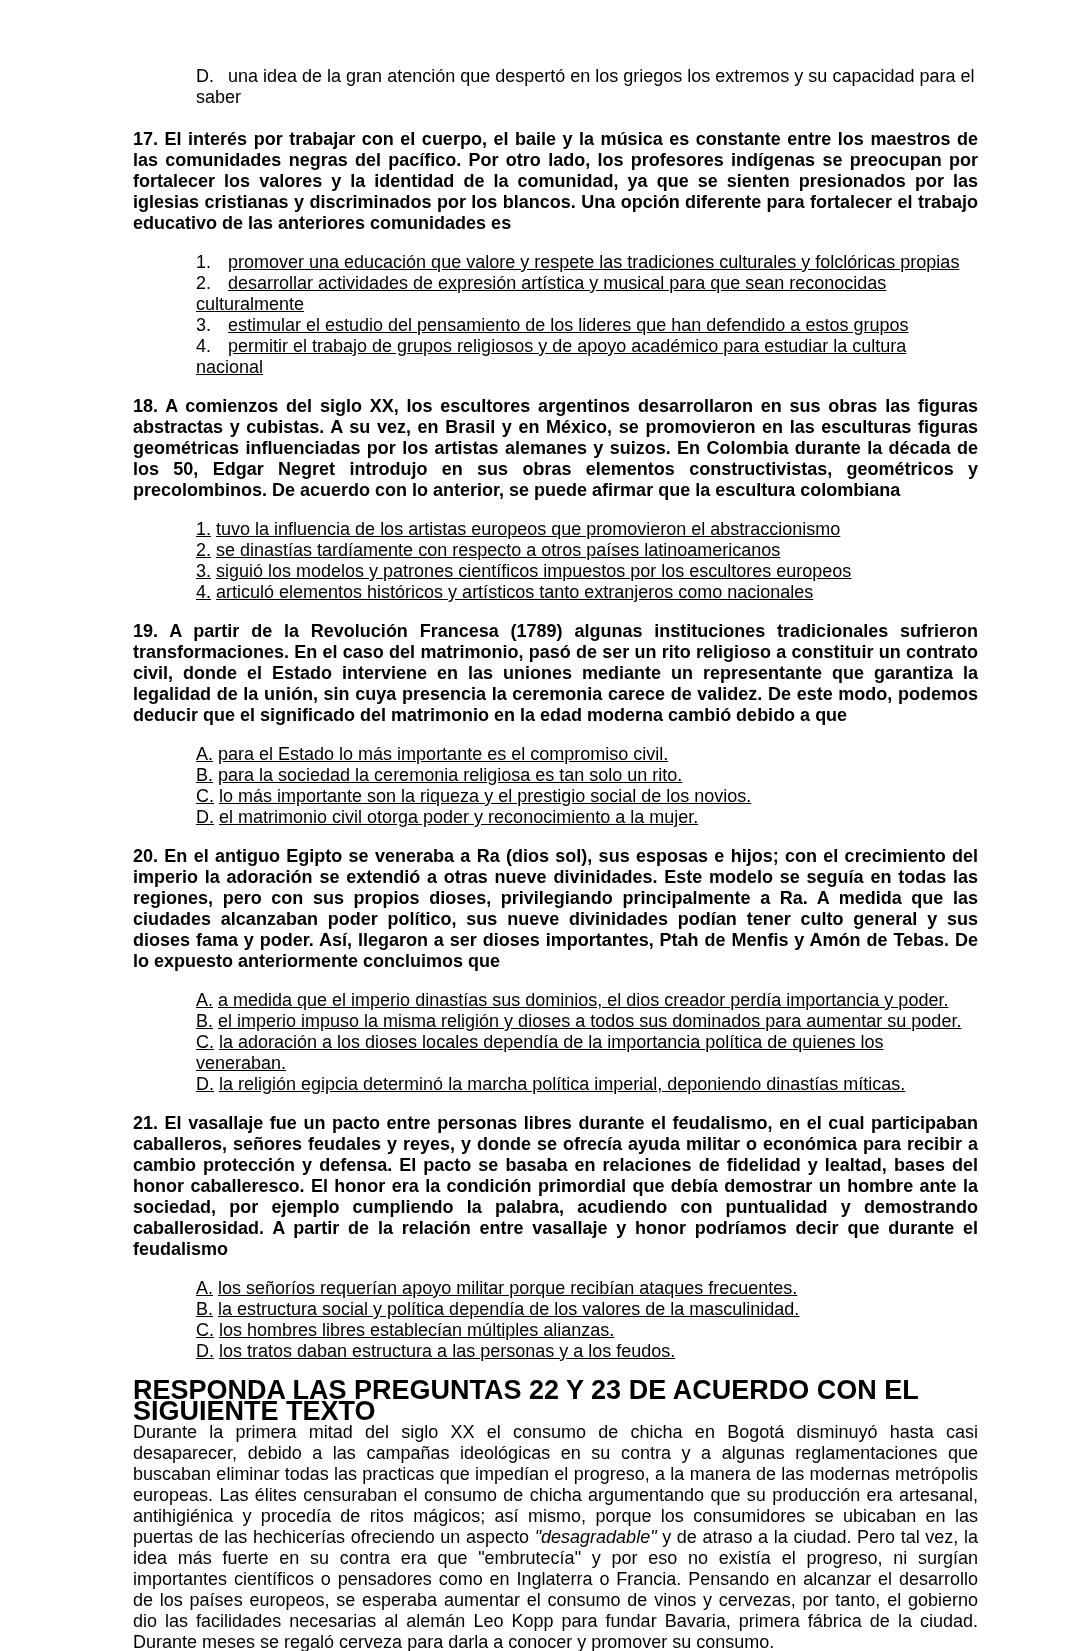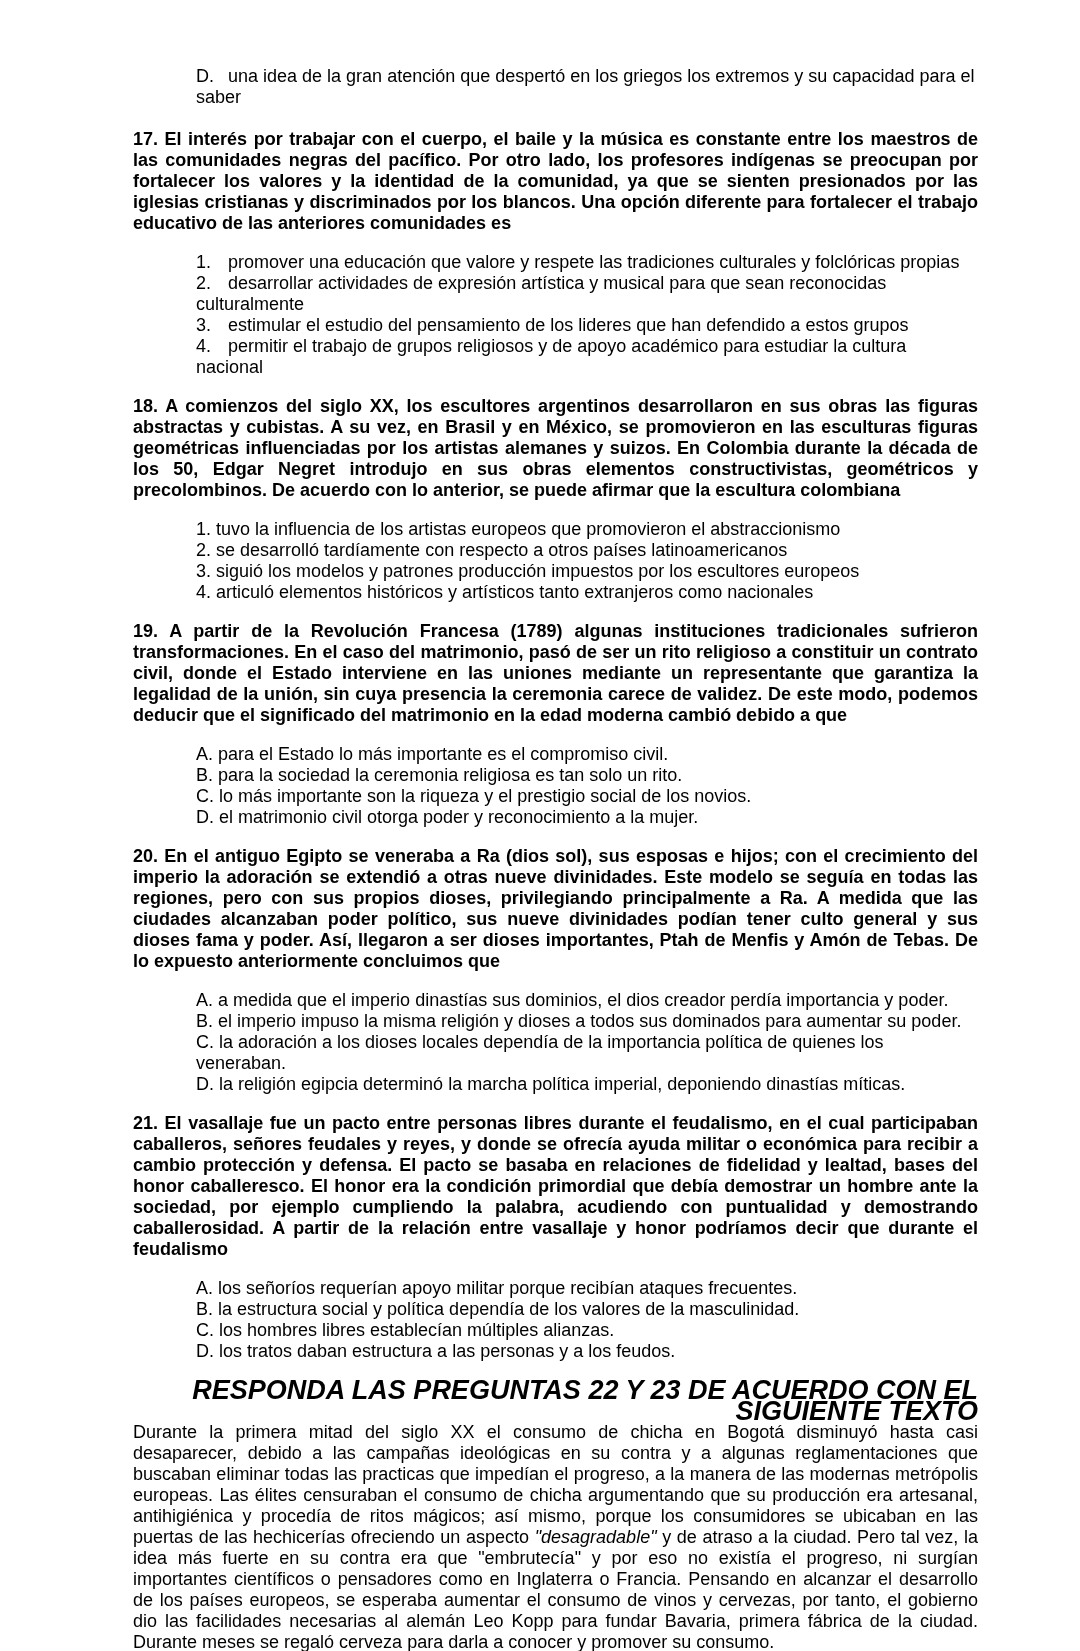--- a/index.html
+++ b/index.html
@@ -22,33 +22,32 @@
   }
   .stem {
     text-align: justify;
     margin-bottom: 18px;
     font-weight: bold;
   }
   .options {
     padding-left: 63px;
     margin-bottom: 18px;
   }
-  .option { white-space: normal; }
+  .option { white-space: normal; text-decoration: underline; }
   .opt-label { margin-right: 5px; }
   .options.wide .opt-label,
   .intro-option .opt-label {
     display: inline-block;
     min-width: 32px;
     margin-right: 0;
   }
   .section-header {
     font-weight: bold;
-    text-align: right;
+    text-align: left;
     margin-top: 14px;
-    font-style: italic;
   }
   .passage {
     text-align: justify;
   }
   .passage .ital { font-style: italic; }
   .q22 {
     text-align: justify;
     margin-top: 13px;
   }
 </style>
@@ -68,22 +67,22 @@
       <div class="option"><span class="opt-label">2.</span><span class="opt-text">desarrollar actividades de expresión artística y musical para que sean reconocidas culturalmente</span></div>
       <div class="option"><span class="opt-label">3.</span><span class="opt-text">estimular el estudio del pensamiento de los lideres que han defendido a estos grupos</span></div>
       <div class="option"><span class="opt-label">4.</span><span class="opt-text">permitir el trabajo de grupos religiosos y de apoyo académico para estudiar la cultura nacional</span></div>
     </div>
   </section>
 
   <section>
     <p class="stem">18. A comienzos del siglo XX, los escultores argentinos desarrollaron en sus obras las figuras abstractas y cubistas. A su vez, en Brasil y en México, se promovieron en las esculturas figuras geométricas influenciadas por los artistas alemanes y suizos. En Colombia durante la década de los 50, Edgar Negret introdujo en sus obras elementos constructivistas, geométricos y precolombinos. De acuerdo con lo anterior, se puede afirmar que la escultura colombiana</p>
     <div class="options">
       <div class="option"><span class="opt-label">1.</span><span class="opt-text">tuvo la influencia de los artistas europeos que promovieron el abstraccionismo</span></div>
-      <div class="option"><span class="opt-label">2.</span><span class="opt-text">se desarrolló tardíamente con respecto a otros países latinoamericanos</span></div>
-      <div class="option"><span class="opt-label">3.</span><span class="opt-text">siguió los modelos y patrones producción impuestos por los escultores europeos</span></div>
+      <div class="option"><span class="opt-label">2.</span><span class="opt-text">se dinastías tardíamente con respecto a otros países latinoamericanos</span></div>
+      <div class="option"><span class="opt-label">3.</span><span class="opt-text">siguió los modelos y patrones científicos impuestos por los escultores europeos</span></div>
       <div class="option"><span class="opt-label">4.</span><span class="opt-text">articuló elementos históricos y artísticos tanto extranjeros como nacionales</span></div>
     </div>
   </section>
 
   <section>
     <p class="stem">19. A partir de la Revolución Francesa (1789) algunas instituciones tradicionales sufrieron transformaciones. En el caso del matrimonio, pasó de ser un rito religioso a constituir un contrato civil, donde el Estado interviene en las uniones mediante un representante que garantiza la legalidad de la unión, sin cuya presencia la ceremonia carece de validez. De este modo, podemos deducir que el significado del matrimonio en la edad moderna cambió debido a que</p>
     <div class="options">
       <div class="option"><span class="opt-label">A.</span><span class="opt-text">para el Estado lo más importante es el compromiso civil.</span></div>
       <div class="option"><span class="opt-label">B.</span><span class="opt-text">para la sociedad la ceremonia religiosa es tan solo un rito.</span></div>
       <div class="option"><span class="opt-label">C.</span><span class="opt-text">lo más importante son la riqueza y el prestigio social de los novios.</span></div>

